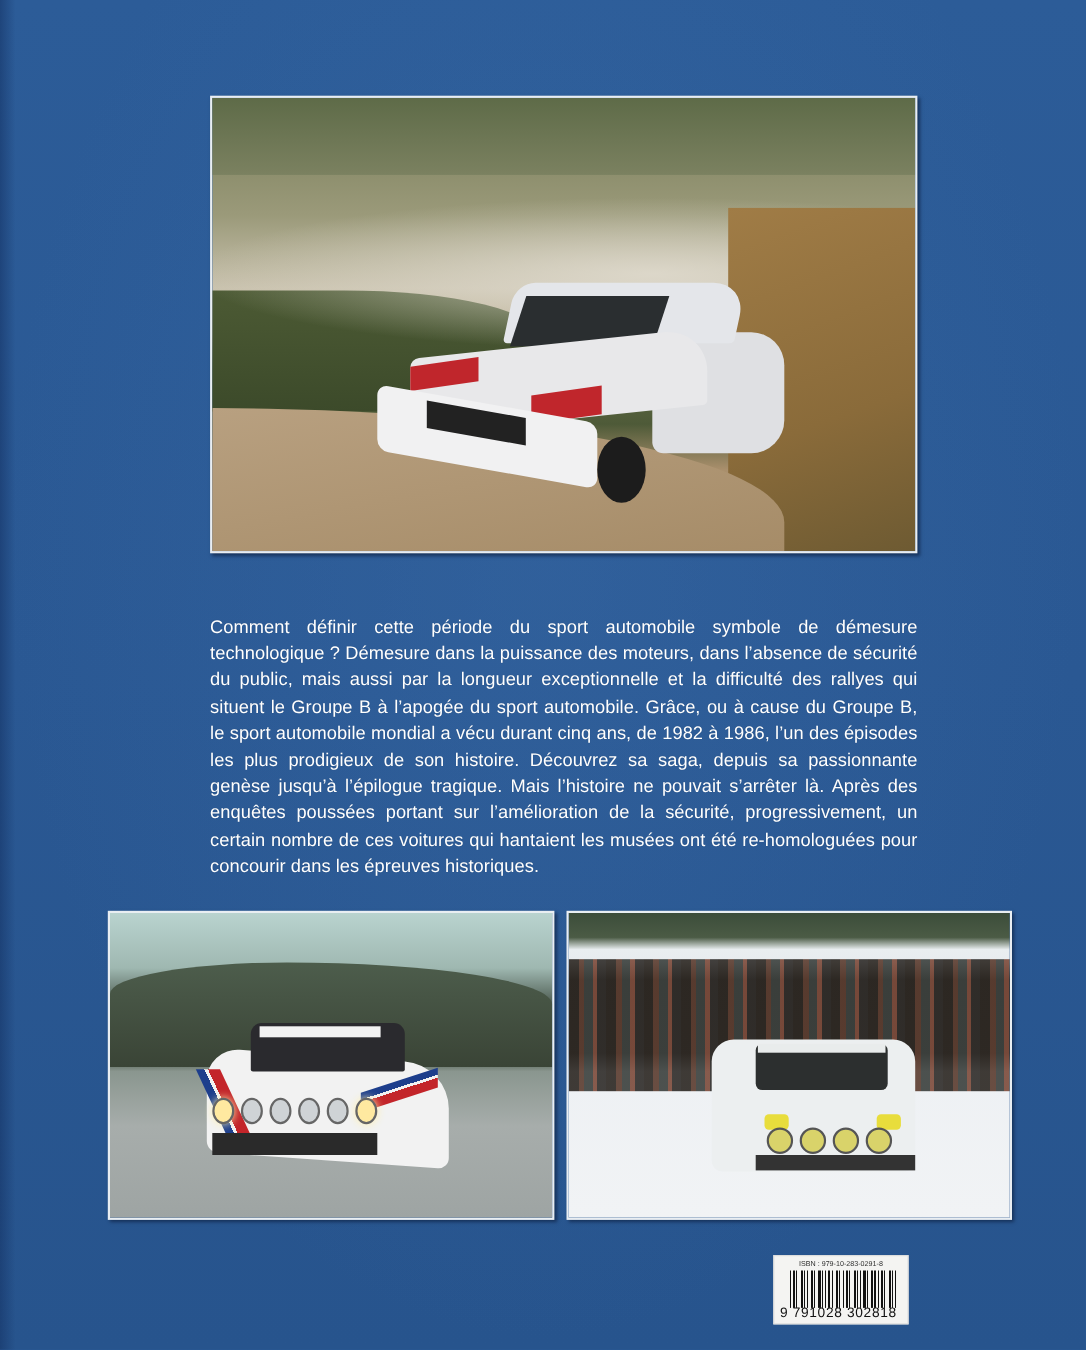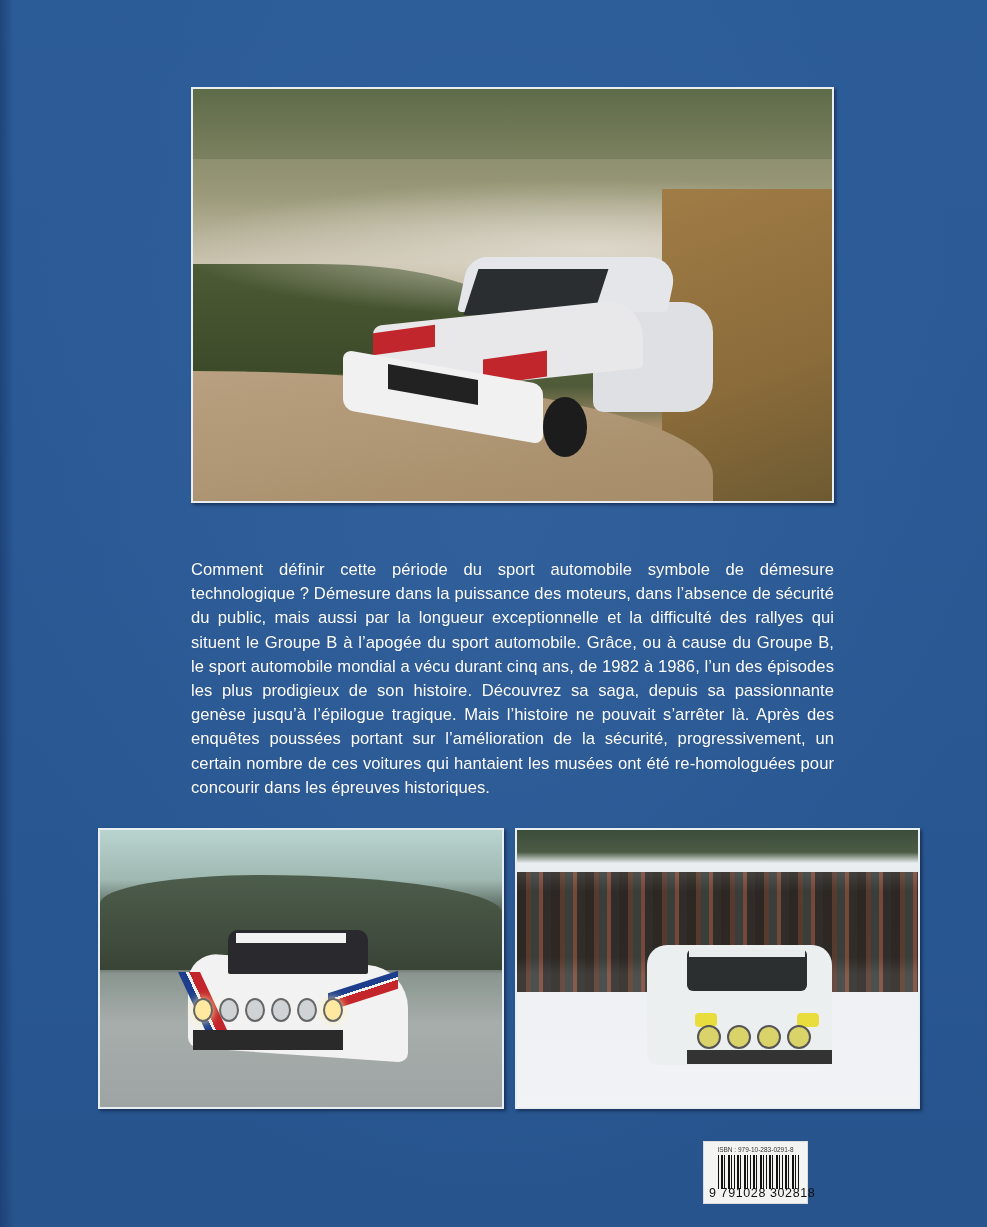--- a/index.html
+++ b/index.html
@@ -104,21 +104,21 @@
     position:absolute; left:191px; top:538px; width:643px;
     color:#ffffff; font-size:16.6px; line-height:24.2px;
     text-align:justify; letter-spacing:0.05px;
     text-shadow: 0 0 1px rgba(0,0,0,0.2);
     margin-top: 20px;
   }
   .blurb p { margin:0; text-align-last:left; }
 
   
   .barcode {
-    position:absolute; left:703px; top:1141px; width:105px; height:63px;
+    position:absolute; left:703px; top:1141px; width:123px; height:63px;
     background:#f4f4f2; box-sizing:border-box; padding:4px 5px 0 5px;
     border:1px solid #dcdcdc;
   }
   .barcode .isbn { font-family:"Liberation Sans", sans-serif; font-size:6.5px; color:#333; text-align:center; line-height:8px; height:9px; }
   .barcode .bars { position:relative; height:34px; margin-left:9px; margin-right:3px;
     background:repeating-linear-gradient(90deg,
       #111 0 1px, transparent 1px 3px, #111 3px 5px, transparent 5px 6px,
       #111 6px 7px, transparent 7px 10px, #111 10px 12px, transparent 12px 13px,
       #111 13px 14px, transparent 14px 16px);
   }

